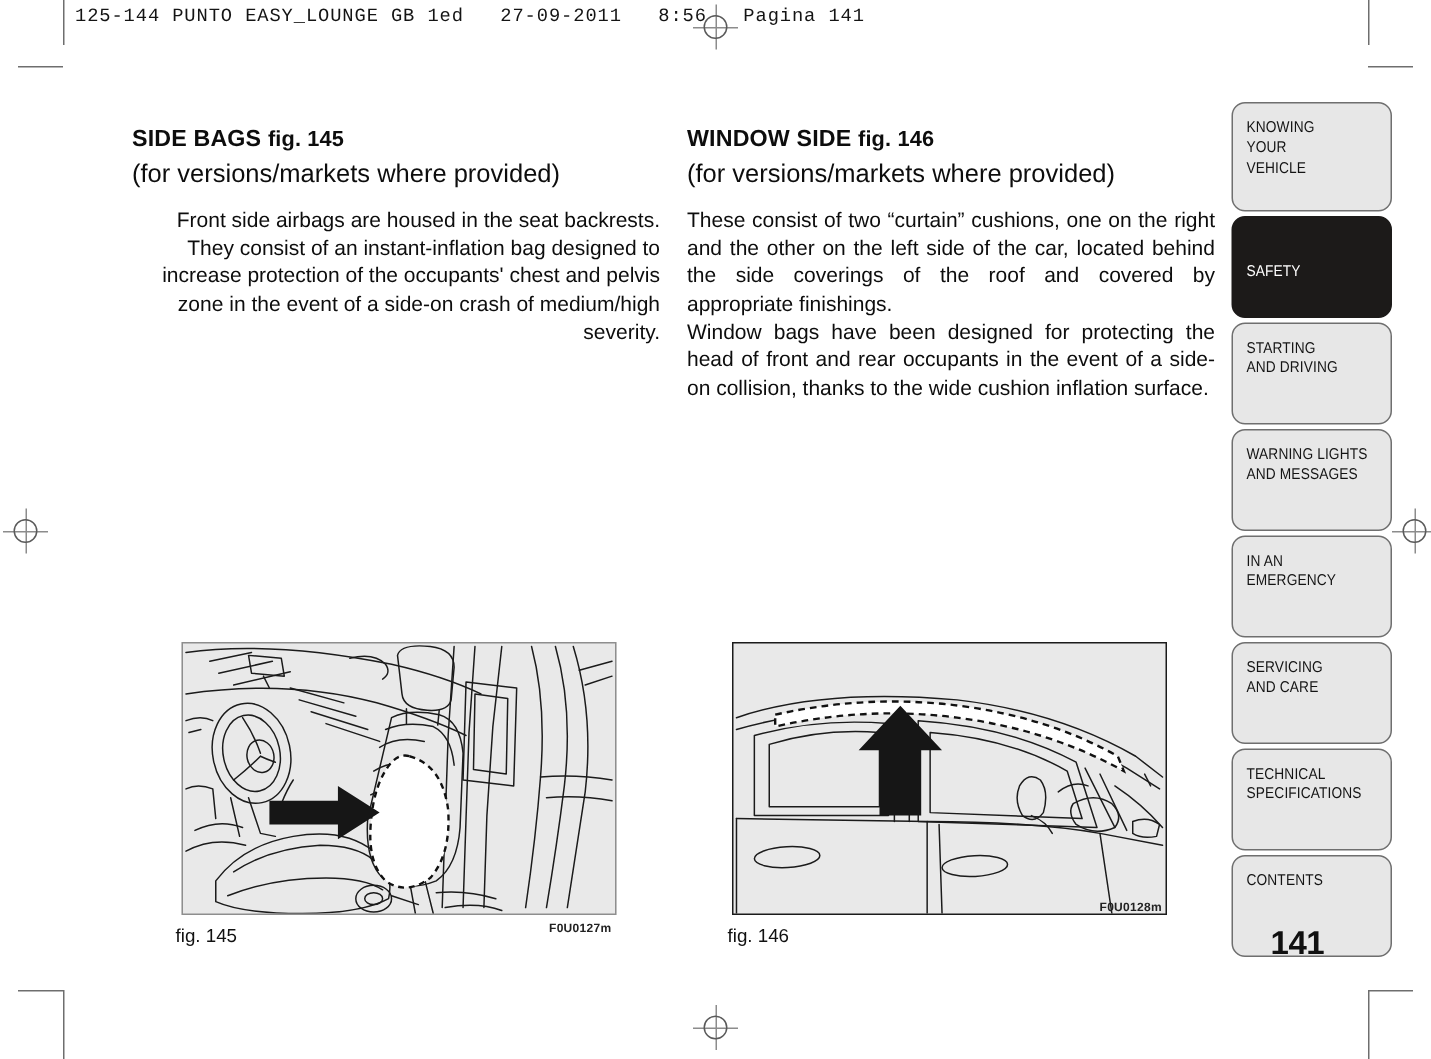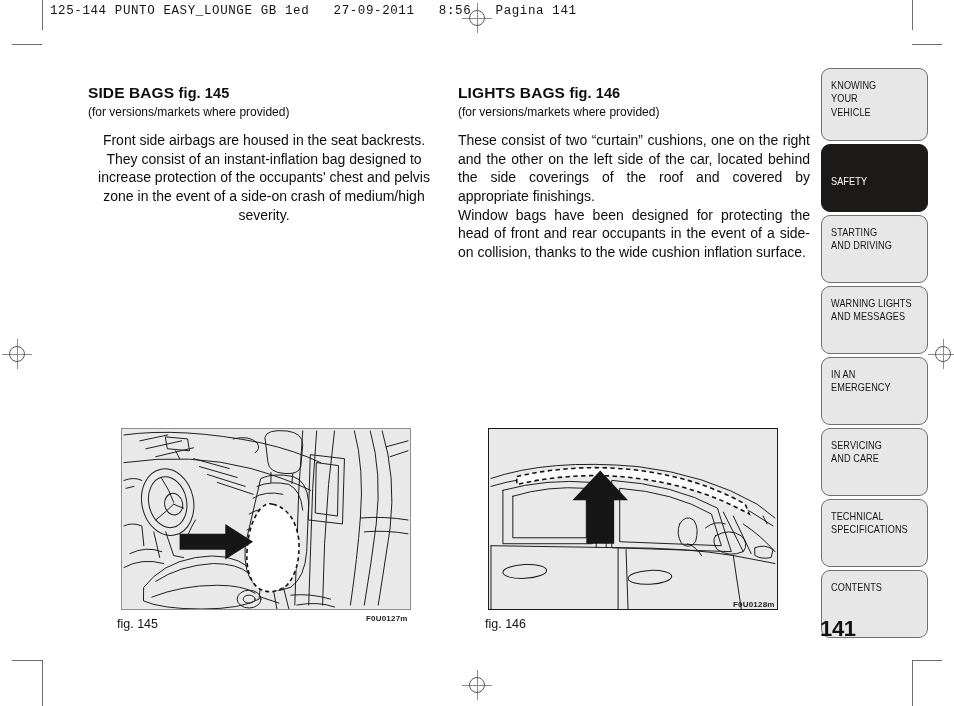--- a/index.html
+++ b/index.html
@@ -73,32 +73,32 @@
     font-weight: bold;
     letter-spacing: 0.1px;
     margin: 0 0 2px 0;
     line-height: 1.22;
   }
   .sec-title .fig-ref {
     font-weight: bold;
     font-size: 14.5px;
   }
   .sec-sub {
-    font-size: 12px;
+    font-size: 17px;
     margin: 0 0 11px 0;
     line-height: 1.25;
   }
   .body-par {
     font-size: 14px;
     line-height: 1.333;
     margin: 0 0 0 0;
     text-align: justify;
   }
   .body-par + .body-par { margin-top: 0px; }
-  .col-left .body-par { text-align: center; }
+  .col-left .body-par { text-align: right; }
 
   
   .figbox {
     position: absolute;
     background: #e9e9e9;
   }
   .fig-left {
     left: 121px; top: 428px;
     width: 290px; height: 182px;
     border: 1px solid #8e8e8e;
@@ -156,21 +156,21 @@
     font-weight: normal;
   }
   .tab-h3 { height: 73px; }
   .tab-h1 { height: 68px; }
   .tab-h2 { height: 68px; }
 
   .tab.active { padding-top: 30px; }
 
   #page-number {
     position: absolute;
-    left: 820px; top: 616px;
+    left: 847px; top: 616px;
     font-size: 22px;
     font-weight: bold;
     letter-spacing: -0.3px;
     color: #111;
   }
 </style>
 </head>
 <body>
 
 <div id="page">
@@ -212,21 +212,21 @@
     <div class="sec-title">
       <span>SIDE BAGS</span>
       <span class="fig-ref">fig. 145</span>
     </div>
     <div class="sec-sub">(for versions/markets where provided)</div>
     <p class="body-par">Front side airbags are housed in the seat backrests. They consist of an instant-inflation bag designed to increase protection of the occupants' chest and pelvis zone in the event of a side-on crash of medium/high severity.</p>
   </div>
 
   <div class="col col-right">
     <div class="sec-title">
-      <span>LIGHTS BAGS</span>
+      <span>WINDOW SIDE</span>
       <span class="fig-ref">fig. 146</span>
     </div>
     <div class="sec-sub">(for versions/markets where provided)</div>
     <p class="body-par">These consist of two “curtain” cushions, one on the right and the other on the left side of the car, located behind the side coverings of the roof and covered by appropriate finishings.</p>
     <p class="body-par">Window bags have been designed for protecting the head of front and rear occupants in the event of a side-on collision, thanks to the wide cushion inflation surface.</p>
   </div>
 
   <div class="figbox fig-left">
     <svg viewBox="0 0 290 182" preserveAspectRatio="none" aria-hidden="true">
       <g fill="none" stroke="#1b1b1b" stroke-width="1" stroke-linejoin="round" stroke-linecap="round">

